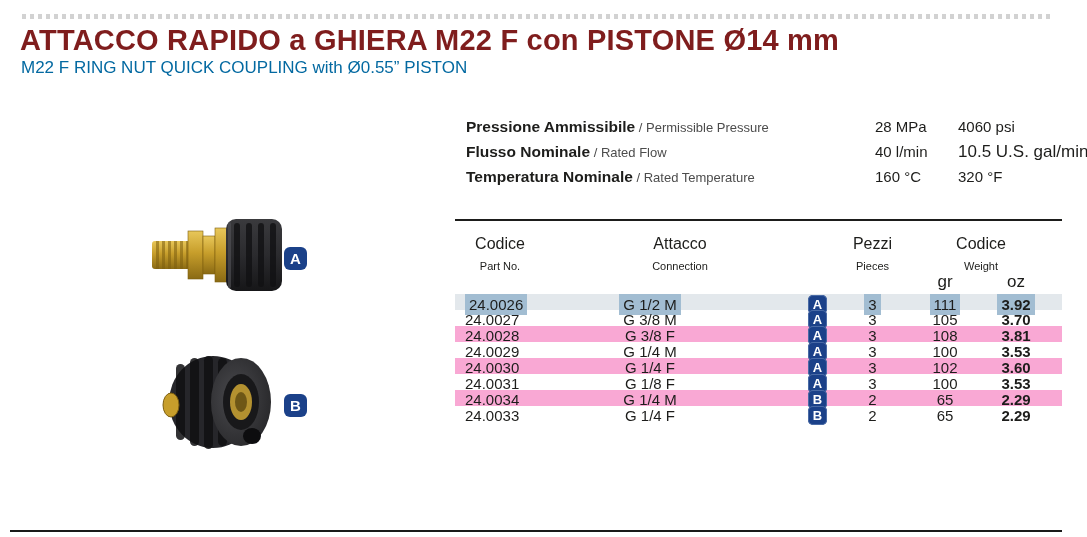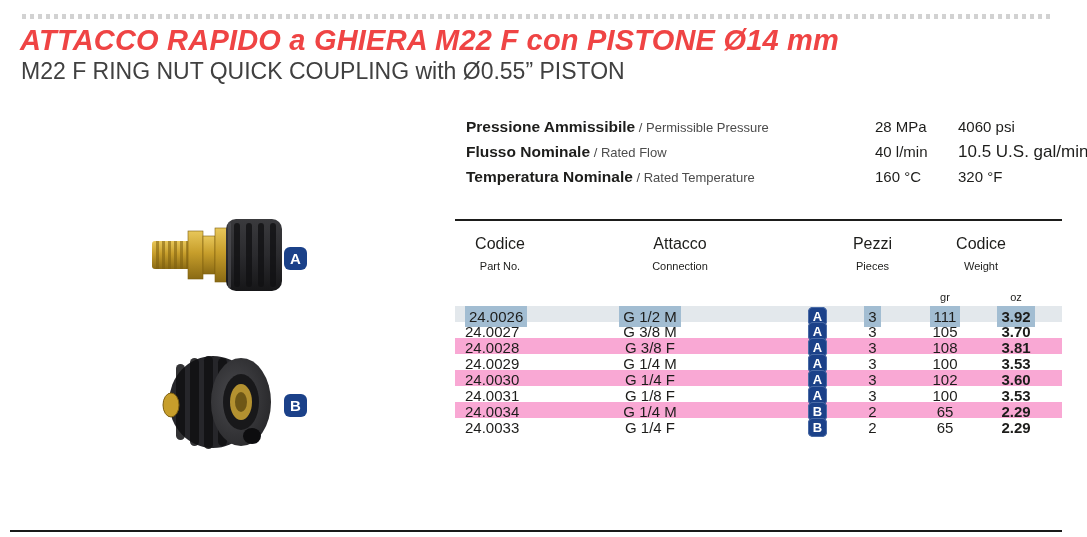--- a/index.html
+++ b/index.html
@@ -8,24 +8,24 @@
     position:relative; width:1087px; height:537px; background:#ffffff;
     font-family:"Liberation Sans", sans-serif; color:#1d1d1b; overflow:hidden;
   }
   
   .dotted-rule {
     position:absolute; left:22px; top:14px; width:1032px; height:5px;
     background:repeating-linear-gradient(90deg,#d2d2d2 0 4px,transparent 4px 8px);
   }
   .title {
     position:absolute; left:20px; top:24px; font-size:29px; font-weight:bold;
-    color:#ef4444; letter-spacing:0.2px; white-space:nowrap;font-style:italic;
+    color:#7f1d1d; letter-spacing:0.2px; white-space:nowrap;
   }
   .subtitle {
-    position:absolute; left:21px; top:58px; font-size:23px; color:#404040; white-space:nowrap;
+    position:absolute; left:21px; top:58px; font-size:17px; color:#0369a1; white-space:nowrap;
   }
   
   .specs { position:absolute; left:466px; top:114px; width:600px; }
   .spec-row { position:relative; height:25px; display:flex; align-items:center; }
   .spec-label .it { font-weight:bold; font-size:15.5px; color:#1d1d1b; }
   .spec-label .sep, .spec-label .en { font-size:13px; color:#4c4c4c; }
   .spec-metric { position:absolute; left:409px; font-size:15px; white-space:nowrap; }
   .spec-imperial { position:absolute; left:492px; font-size:15px; white-space:nowrap; }
   .spec-imperial.small { font-size:17px; }
   
@@ -38,21 +38,21 @@
     font-weight:bold; font-size:15px;
   }
   .side-badge.a { left:284px; top:247px; }
   .side-badge.b { left:284px; top:394px; }
   
   .table { position:absolute; left:455px; top:219px; width:607px; }
   .topline { width:607px; height:2px; background:#1d1d1b; }
   .trow { display:grid; grid-template-columns:115px 220px 55px 55px 90px 72px; }
   .hrow-main { height:32px; align-items:end; font-weight:normal; font-size:16px; }
   .hrow-sub { height:19px; align-items:end; font-size:11px; }
-  .hrow-units { height:22px; align-items:end; font-size:11px; padding-bottom:3px;margin-top:12px; }
+  .hrow-units { height:22px; align-items:end; font-size:17px; padding-bottom:3px; }
   .hcell { text-align:center; }
   .hcell.span2 { grid-column:5 / 7; }
   .u-gr { grid-column:5; text-align:center; }
   .u-oz { grid-column:6; text-align:center; padding-right:20px; }
   .drow { height:16px; align-items:center; font-size:15px; }
   .drow.alt { background:#f9a8d4; }
   .drow.selected { background:#e3e8ec; }
   .cell { text-align:center; }
   .cell.codice { text-align:left; padding-left:10px; }
   .cell.attacco { padding-right:60px; }

